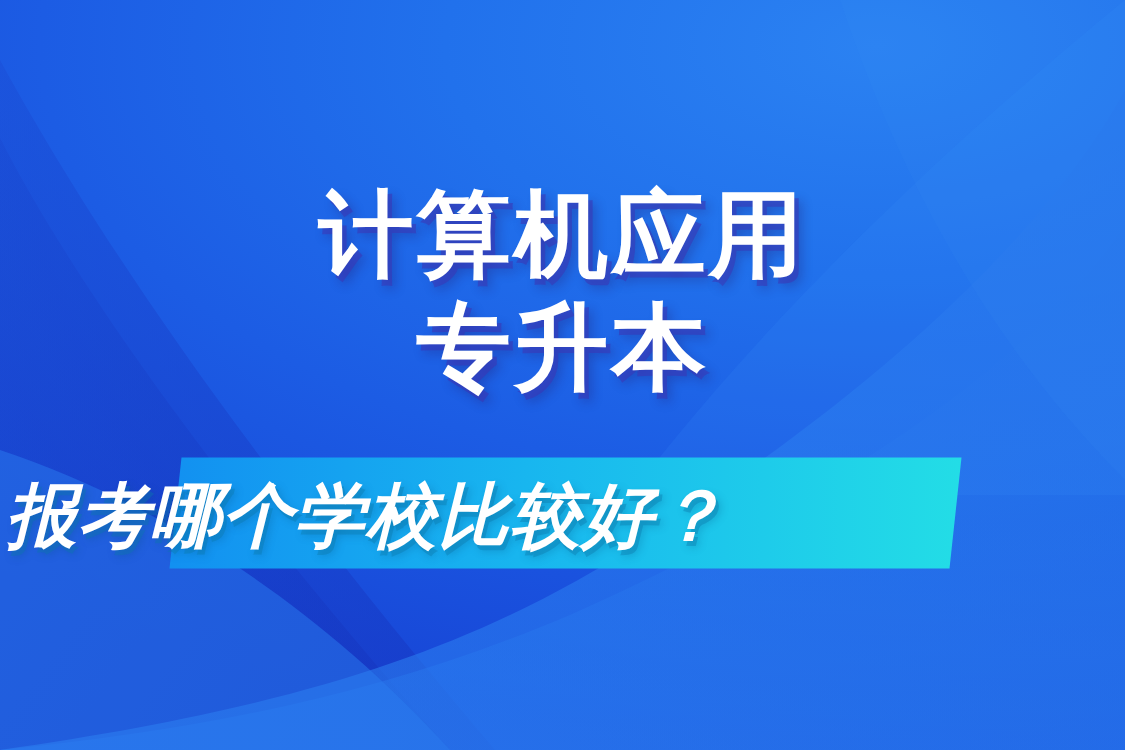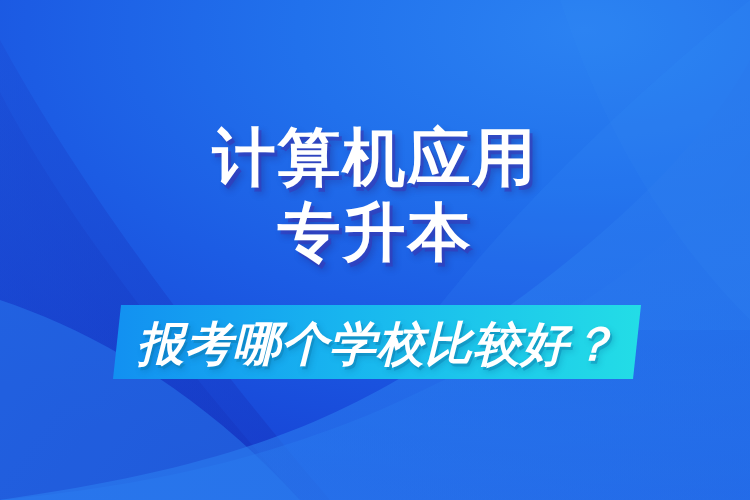--- a/index.html
+++ b/index.html
@@ -68,21 +68,21 @@
     height: 86px;
   }
   .banner-text {
     position: absolute;
     left: 0;
     top: 0;
     width: 750px;
     height: 86px;
     display: flex;
     align-items: center;
-    justify-content: center;
+    justify-content: flex-start;
     padding-left: 4px;
     box-sizing: border-box;
   }
   .banner-text span {
     color: #ffffff;
     font-size: 47px;
     font-weight: 700;
     font-style: italic;
     letter-spacing: 1px;
     line-height: 1;

